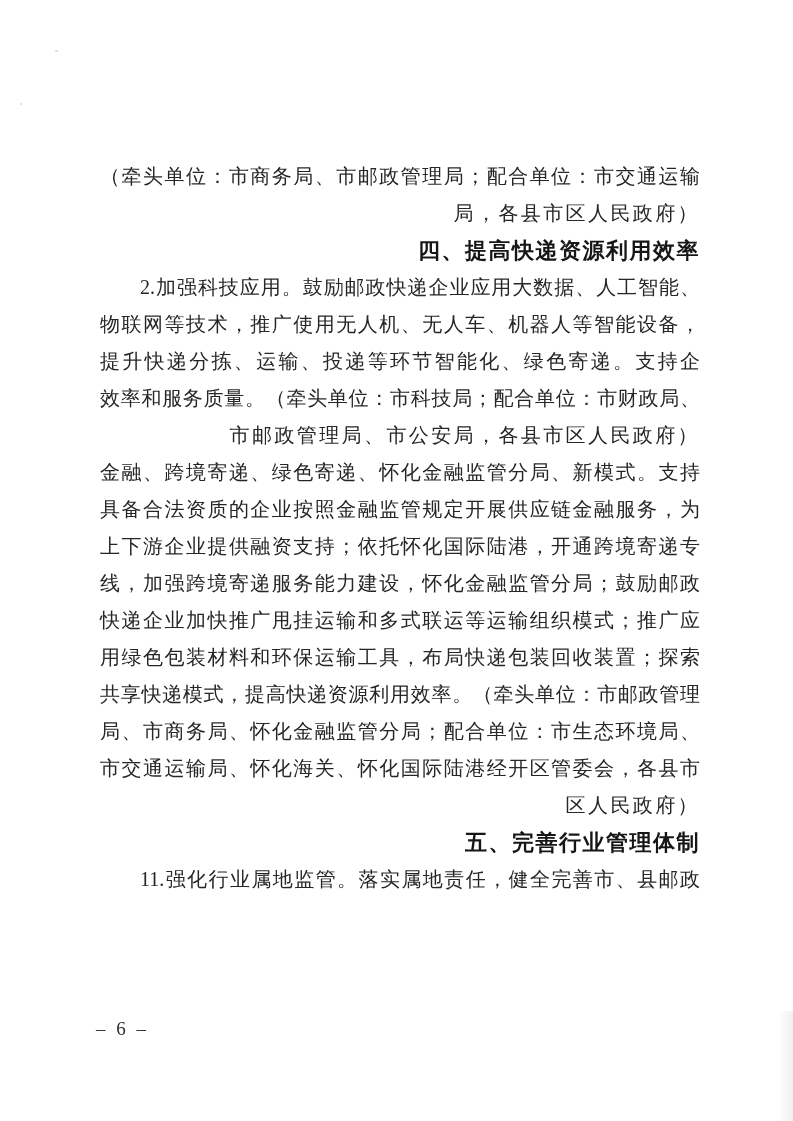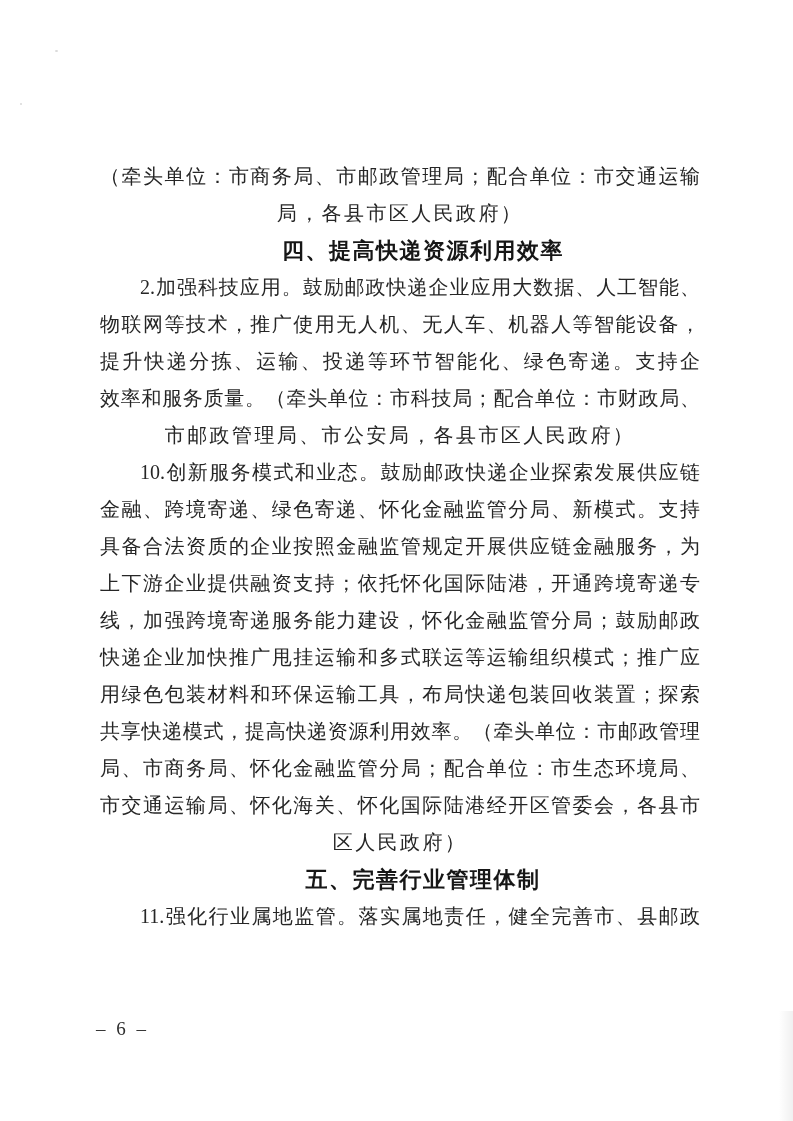--- a/index.html
+++ b/index.html
@@ -21,21 +21,21 @@
     left: 100px;
     top: 148px;
     width: 600px;
     margin-top: 10px;
   }
   .line {
     height: 37px;
     line-height: 37px;
     font-size: 20px;
     color: #262626;
-    text-align: center;
+    text-align: right;
     white-space: normal;
     overflow: visible;
   }
   .line.body {
     font-family: "Liberation Serif", "DejaVu Serif", serif;
     letter-spacing: 0.5px;
   }
   .line.body.partial {
     letter-spacing: 2.4px;
   }
@@ -92,21 +92,20 @@
 
   <div class="doc-body" id="doc-body">
       <div class="line body justified">（牵头单位：市商务局、市邮政管理局；配合单位：市交通运输</div>
       <div class="line body partial">局，各县市区人民政府）</div>
       <div class="line heading indent">四、提高快递资源利用效率</div>
       <div class="line body indent justified">2.加强科技应用。鼓励邮政快递企业应用大数据、人工智能、</div>
       <div class="line body justified">物联网等技术，推广使用无人机、无人车、机器人等智能设备，</div>
       <div class="line body justified">提升快递分拣、运输、投递等环节智能化、绿色寄递。支持企</div>
       <div class="line body justified">效率和服务质量。（牵头单位：市科技局；配合单位：市财政局、</div>
       <div class="line body partial">市邮政管理局、市公安局，各县市区人民政府）</div>
-      <div class="line body indent justified">10.创新服务模式和业态。鼓励邮政快递企业探索发展供应链</div>
       <div class="line body justified">金融、跨境寄递、绿色寄递、怀化金融监管分局、新模式。支持</div>
       <div class="line body justified">具备合法资质的企业按照金融监管规定开展供应链金融服务，为</div>
       <div class="line body justified">上下游企业提供融资支持；依托怀化国际陆港，开通跨境寄递专</div>
       <div class="line body justified">线，加强跨境寄递服务能力建设，怀化金融监管分局；鼓励邮政</div>
       <div class="line body justified">快递企业加快推广甩挂运输和多式联运等运输组织模式；推广应</div>
       <div class="line body justified">用绿色包装材料和环保运输工具，布局快递包装回收装置；探索</div>
       <div class="line body justified">共享快递模式，提高快递资源利用效率。（牵头单位：市邮政管理</div>
       <div class="line body justified">局、市商务局、怀化金融监管分局；配合单位：市生态环境局、</div>
       <div class="line body justified">市交通运输局、怀化海关、怀化国际陆港经开区管委会，各县市</div>
       <div class="line body partial">区人民政府）</div>

